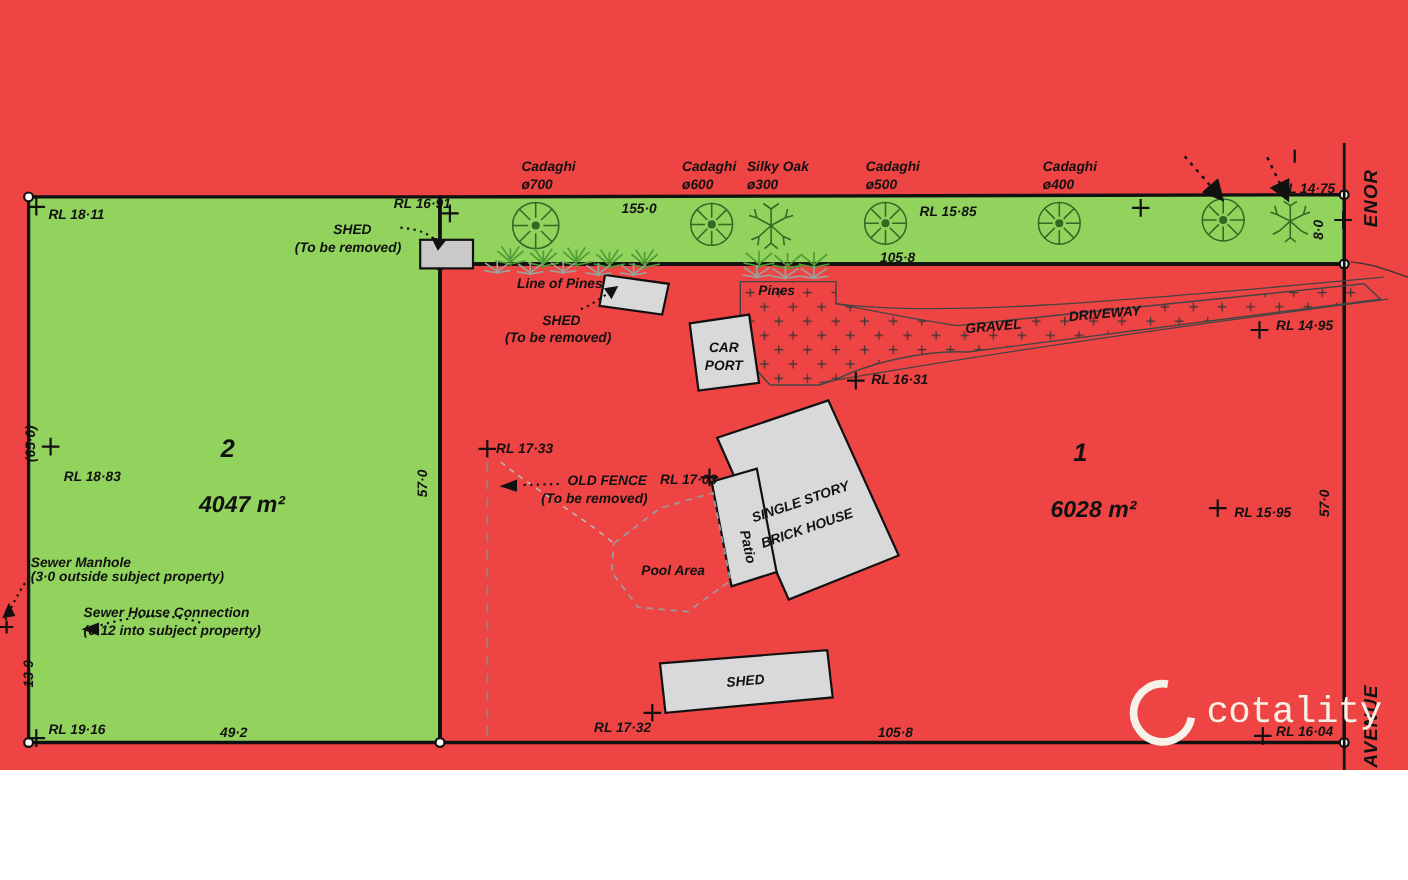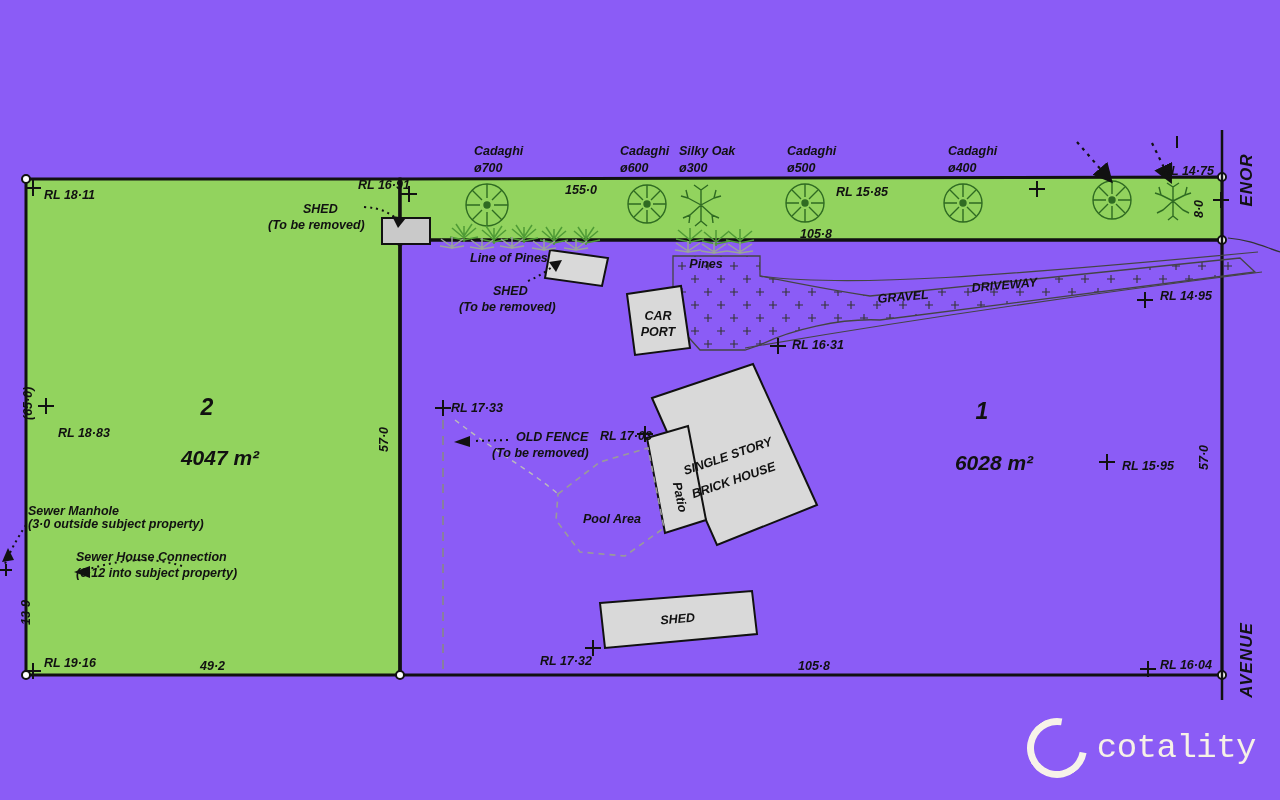--- a/index.html
+++ b/index.html
@@ -1,18 +1,18 @@
 <!DOCTYPE html>
 <html><head>
 <meta charset="utf-8">
 <title>Survey Plan</title>
 <style>
   html,body{margin:0;padding:0;background:#ffffff;}
   body{width:1280px;height:800px;overflow:hidden;font-family:"Liberation Sans",sans-serif;}
-  #stage{position:relative;width:1280px;height:800px;background:#8b5cf6;}
+  #stage{position:relative;width:1280px;height:700px;background:#ef4444;}
   svg#plan{position:absolute;left:0;top:0;width:1280px;height:800px;}
   .lbl{font-family:"Liberation Sans",sans-serif;font-style:italic;font-weight:700;fill:#111;}
   .rl{font-size:12.5px;}
   .tree-lbl{font-size:12.5px;}
   .dim{font-size:12.5px;}
   .note{font-size:12.5px;}
   .bigno{font-size:23px;font-weight:700;font-style:italic;}
   .area{font-size:21px;font-weight:700;font-style:italic;}
   .struct{font-size:12.5px;}
   .road{font-size:17px;font-weight:700;font-style:italic;letter-spacing:1px;}

